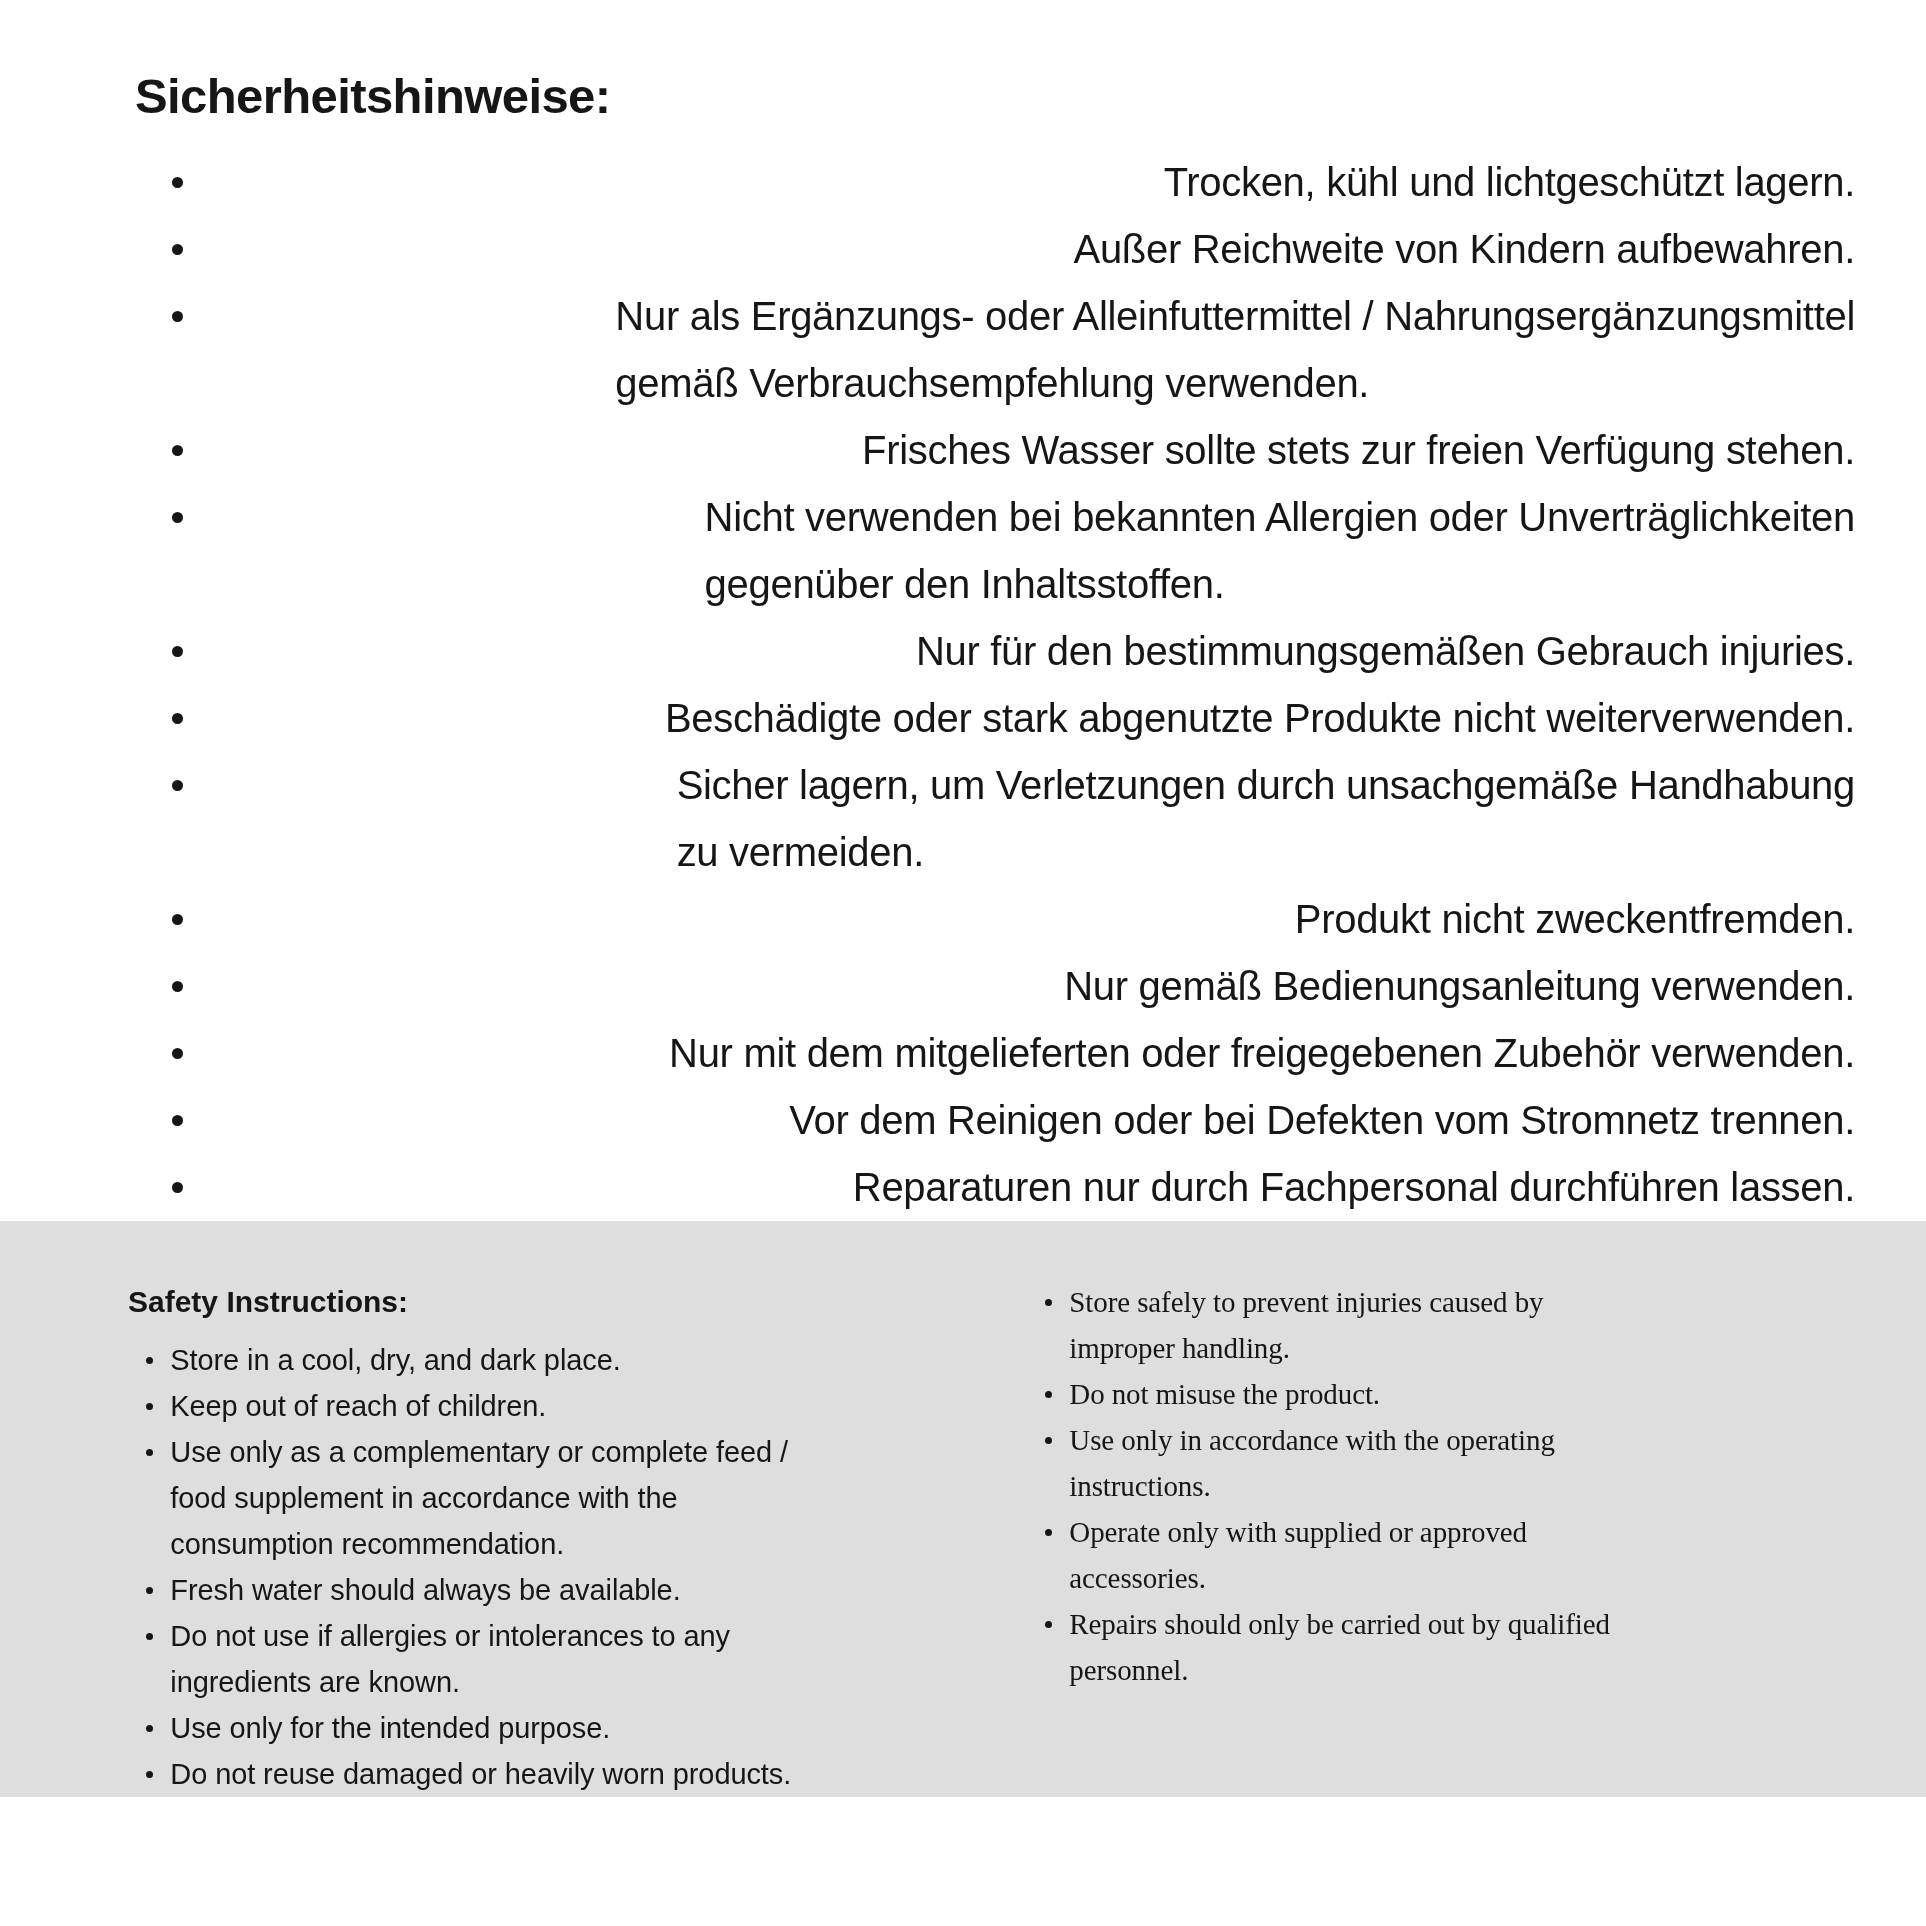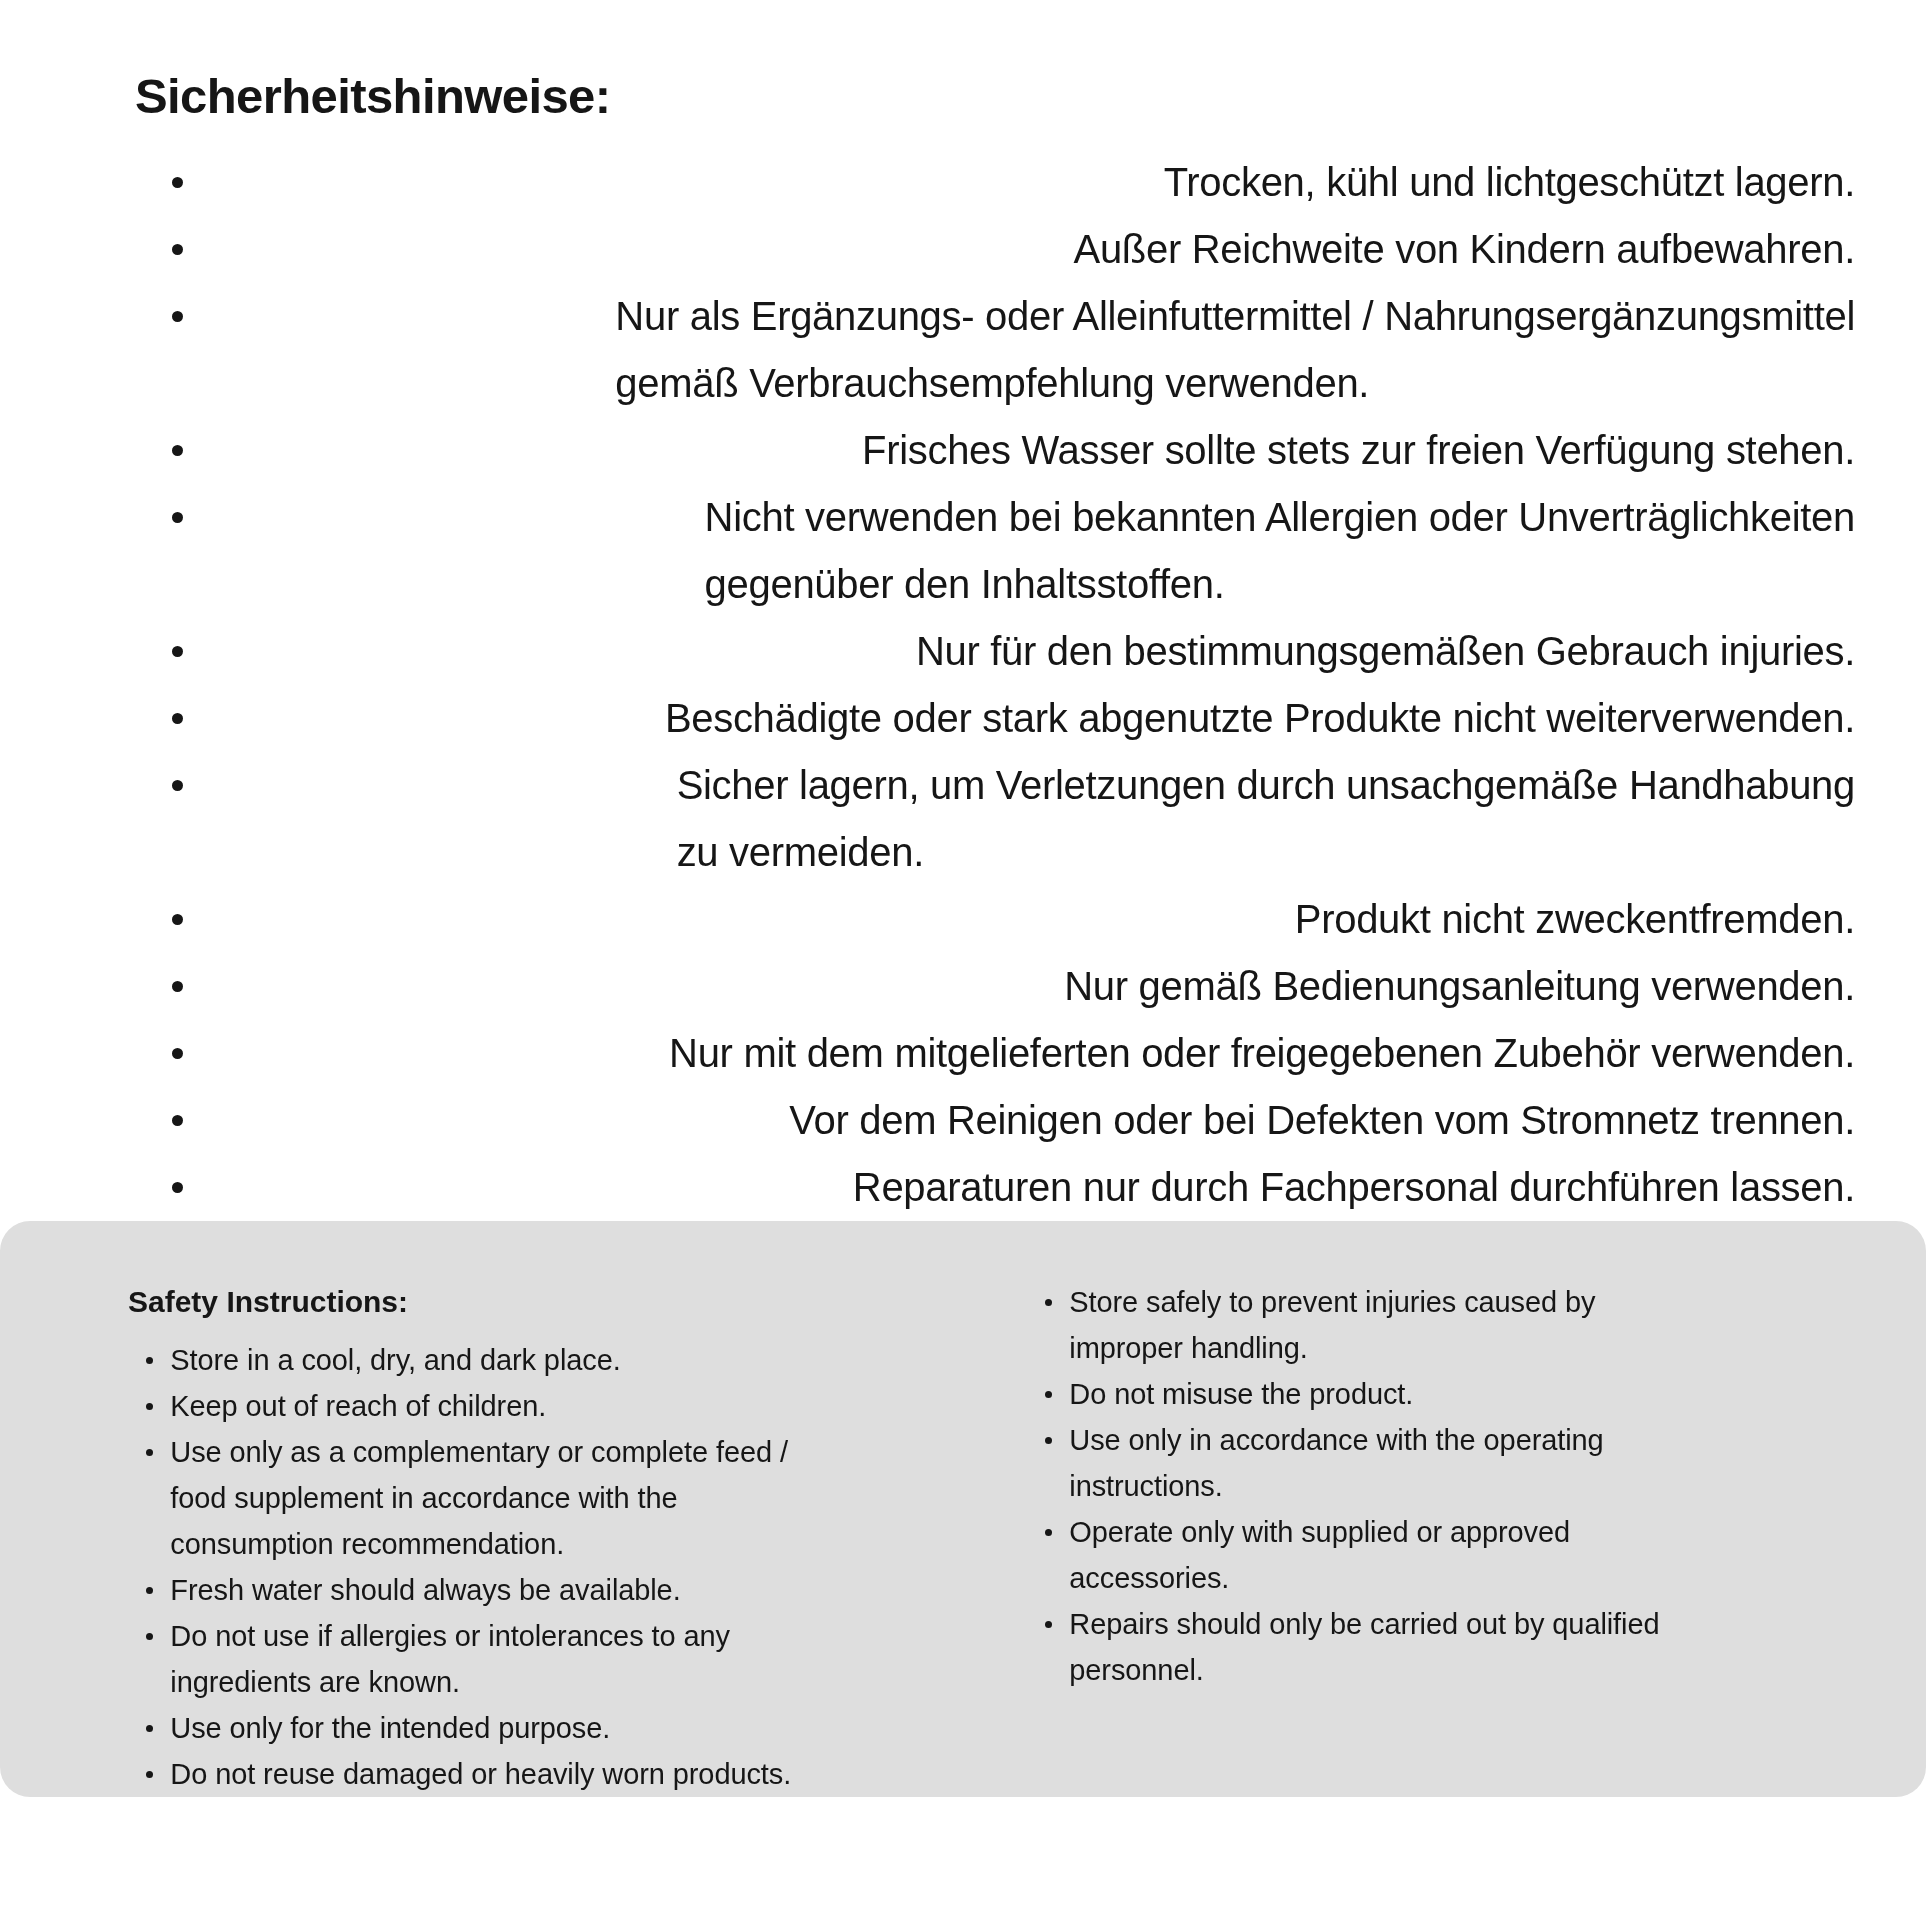--- a/index.html
+++ b/index.html
@@ -55,24 +55,23 @@
     margin-left:27px;
     white-space:pre-line;
   }
 
   
   .section-en{
     flex:1;
     background:var(--panel-bg);
     padding:58px 58px 0 128px;
     display:flex;
-    border-radius:30px;
   }
   .col-left{ width:908px; flex:0 0 auto; }
-  .col-right{ flex:1; }
+  .col-right{ flex:1;font-family:Liberation Serif, serif; }
   .heading-en{
     font-size:30px;
     font-weight:700;
     line-height:46px;
     margin:0;
   }
   .section-en ul.bullets{ padding-left:18px; margin-top:12px; }
   .col-right ul.bullets{ padding-left:9px; margin-top:0; }
   .section-en li{
     display:flex;

